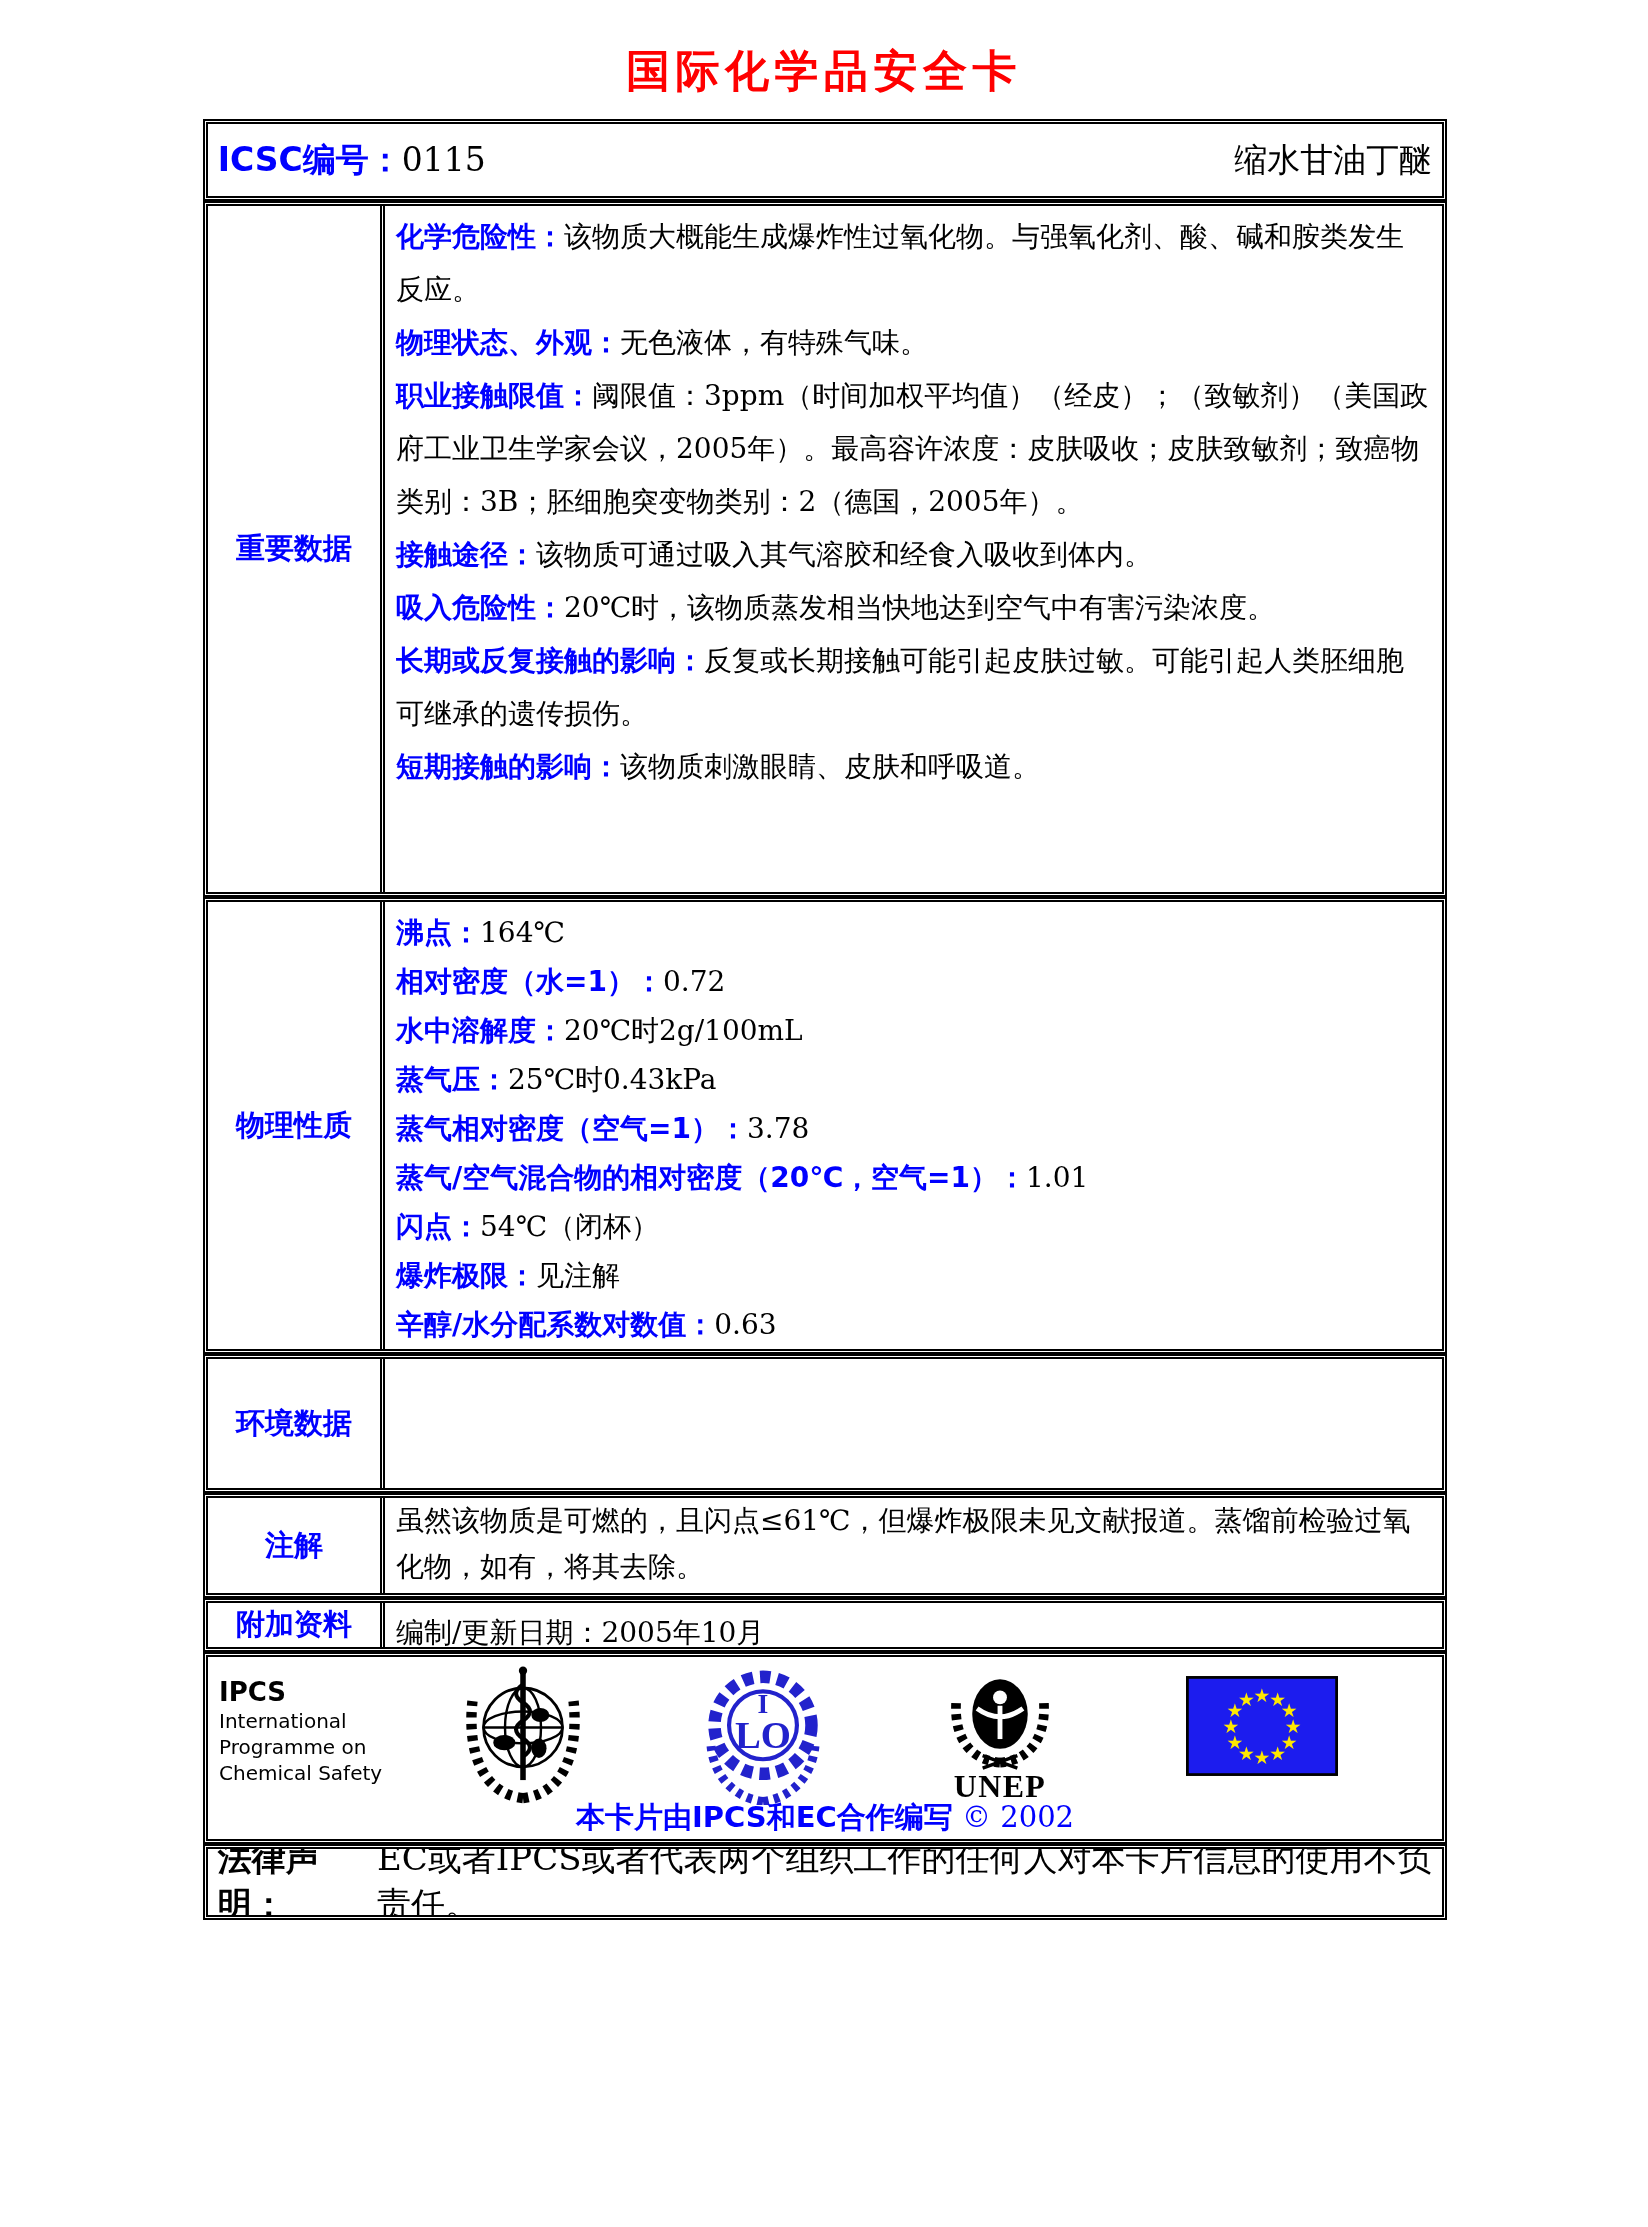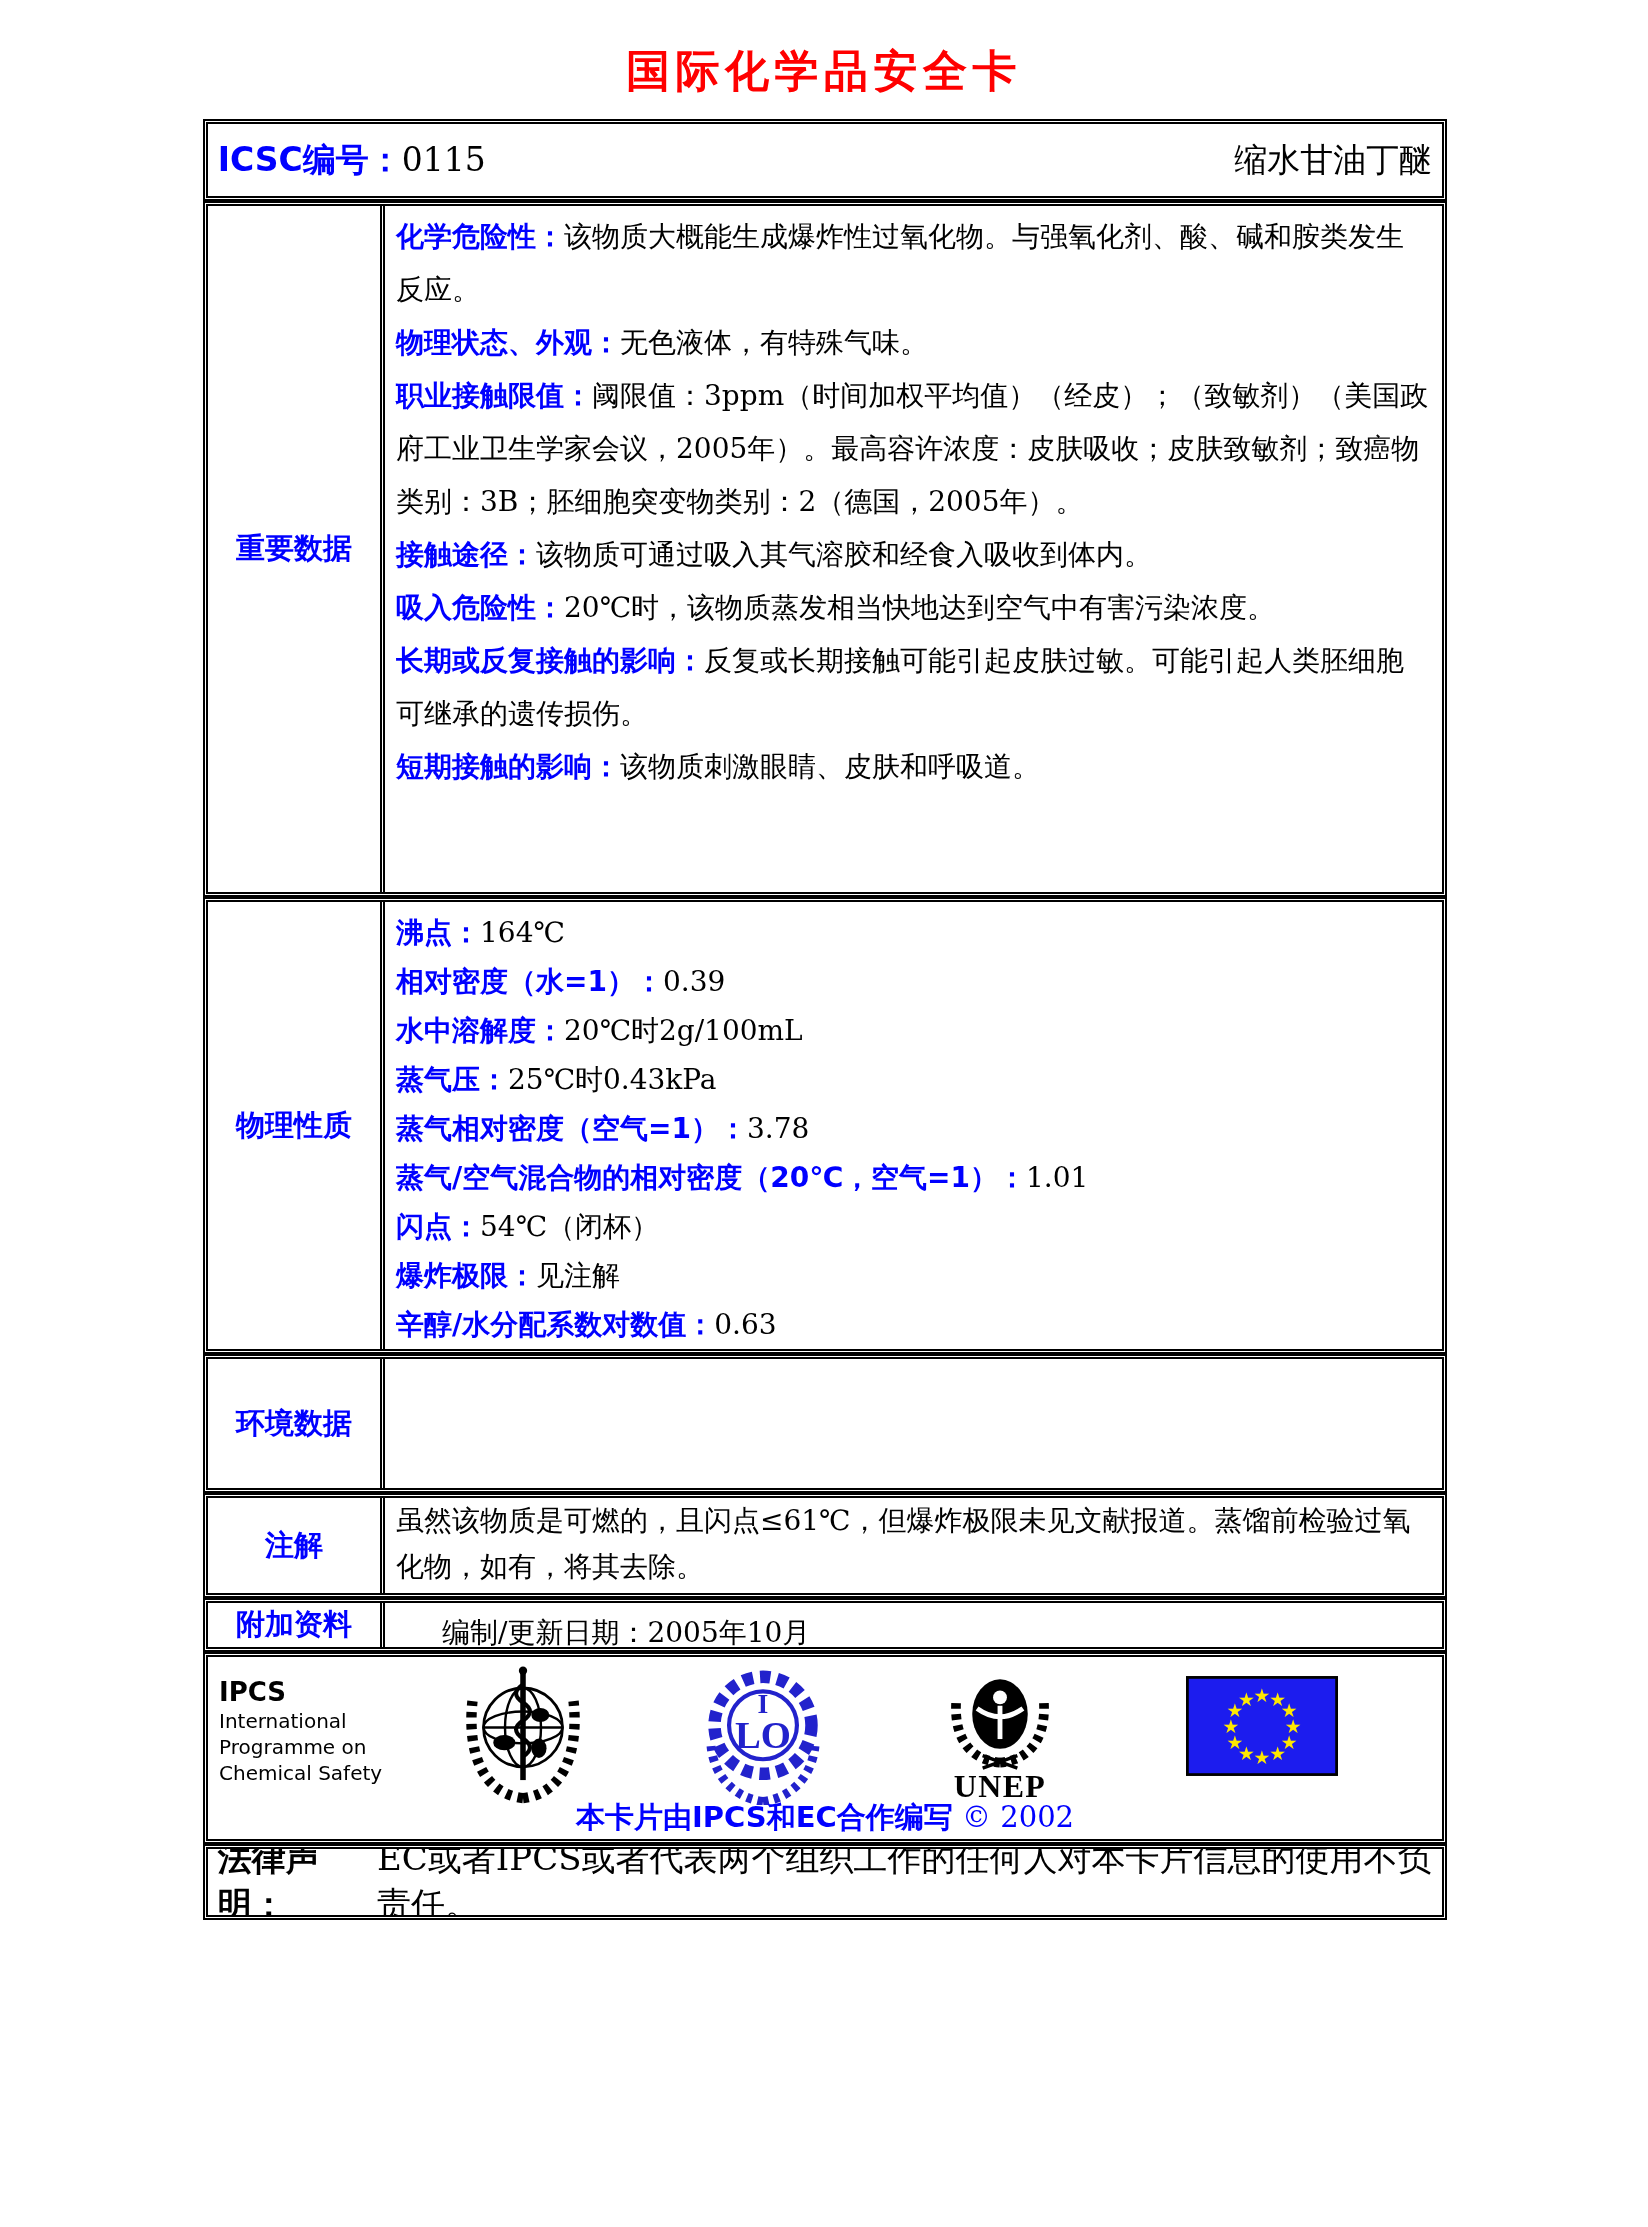--- a/index.html
+++ b/index.html
@@ -73,21 +73,21 @@
     font-weight: bold;
     font-family: "DejaVu Sans", sans-serif;
   }
   .row-important   { height: 696px; }
   .row-important   .content-cell { line-height: 53px; }
   .row-physical    { height: 457px; }
   .row-physical    .content-cell { line-height: 49px; padding-top: 5.5px; }
   .row-environment { height: 139px; }
   .row-notes       { height: 105px; }
   .row-notes       .content-cell { line-height: 46px; padding-top: 0; }
-  .row-additional  { height: 54px; gap: 46px; }
+  .row-additional  { height: 54px; }
   .row-additional  .content-cell { line-height: 39px; padding-top: 19px; display:flex; align-items:center; }
   
   .row-logos {
     height: 192px;
     position: relative;
     display: block;
   }
   .ipcs-block {
     position: absolute; left: 11px; top: 19.4px;
     font-family: "DejaVu Sans", sans-serif;
@@ -161,21 +161,21 @@
   </div>
 
   <div class="row-box row-physical">
     <div class="label-cell">
       <span class="section-label">物理性质</span>
     </div>
     <div class="content-cell">
 
         <p class="item"><span class="inline-label">沸点：</span><span>164℃</span></p>
 
-        <p class="item"><span class="inline-label">相对密度（水=1）：</span><span>0.39</span></p>
+        <p class="item"><span class="inline-label">相对密度（水=1）：</span><span>0.72</span></p>
 
         <p class="item"><span class="inline-label">水中溶解度：</span><span>20℃时2g/100mL</span></p>
 
         <p class="item"><span class="inline-label">蒸气压：</span><span>25℃时0.43kPa</span></p>
 
         <p class="item"><span class="inline-label">蒸气相对密度（空气=1）：</span><span>3.78</span></p>
 
         <p class="item"><span class="inline-label">蒸气/空气混合物的相对密度（20℃，空气=1）：</span><span>1.01</span></p>
 
         <p class="item"><span class="inline-label">闪点：</span><span>54℃（闭杯）</span></p>

